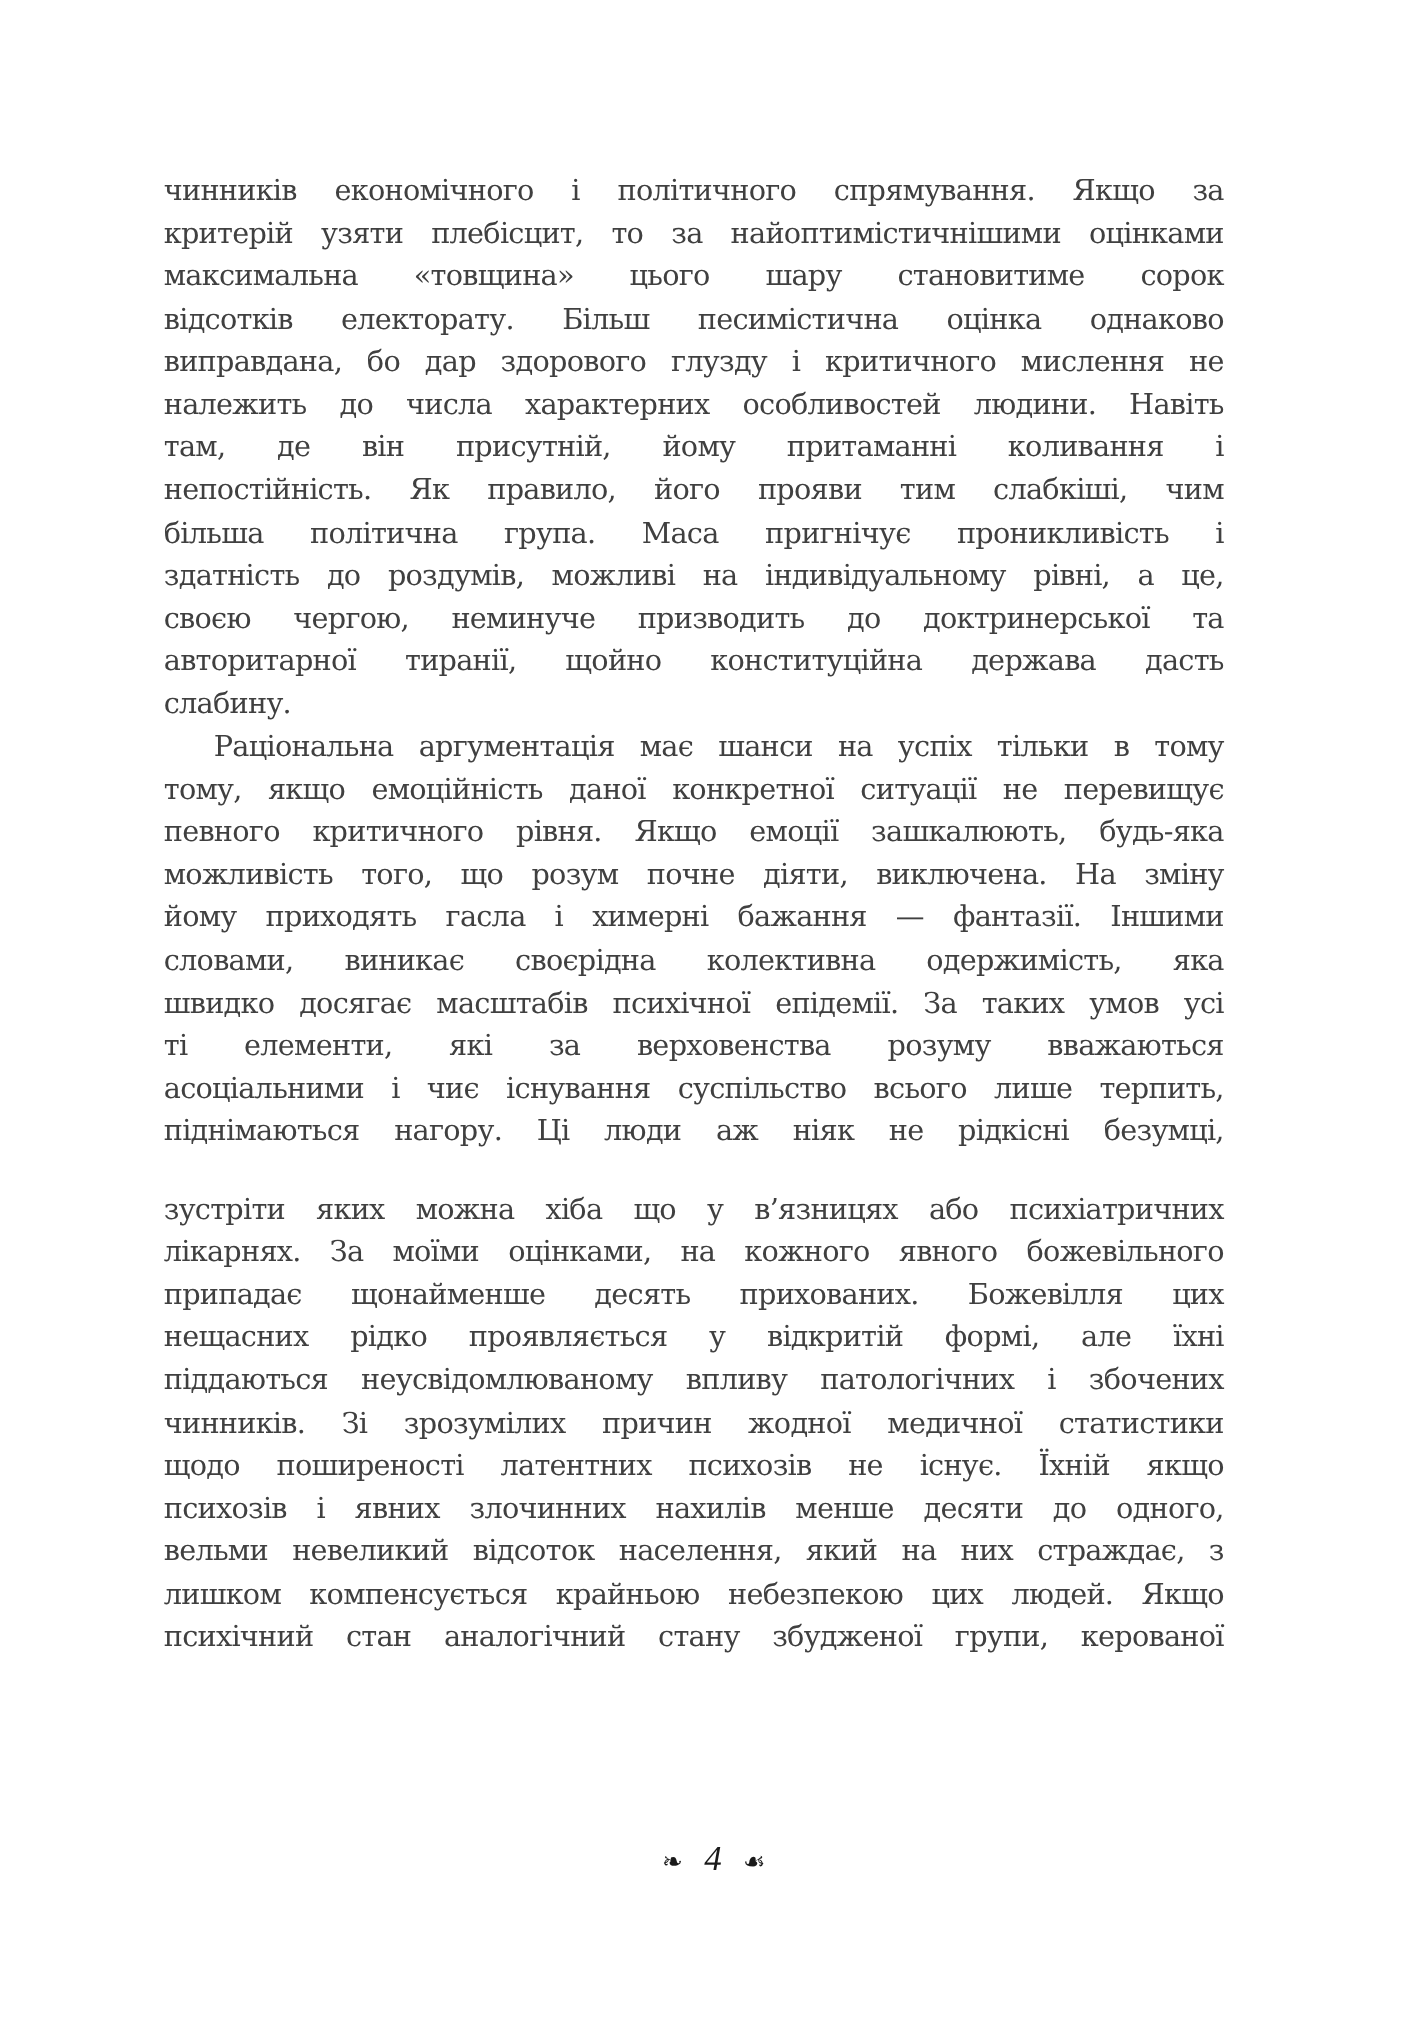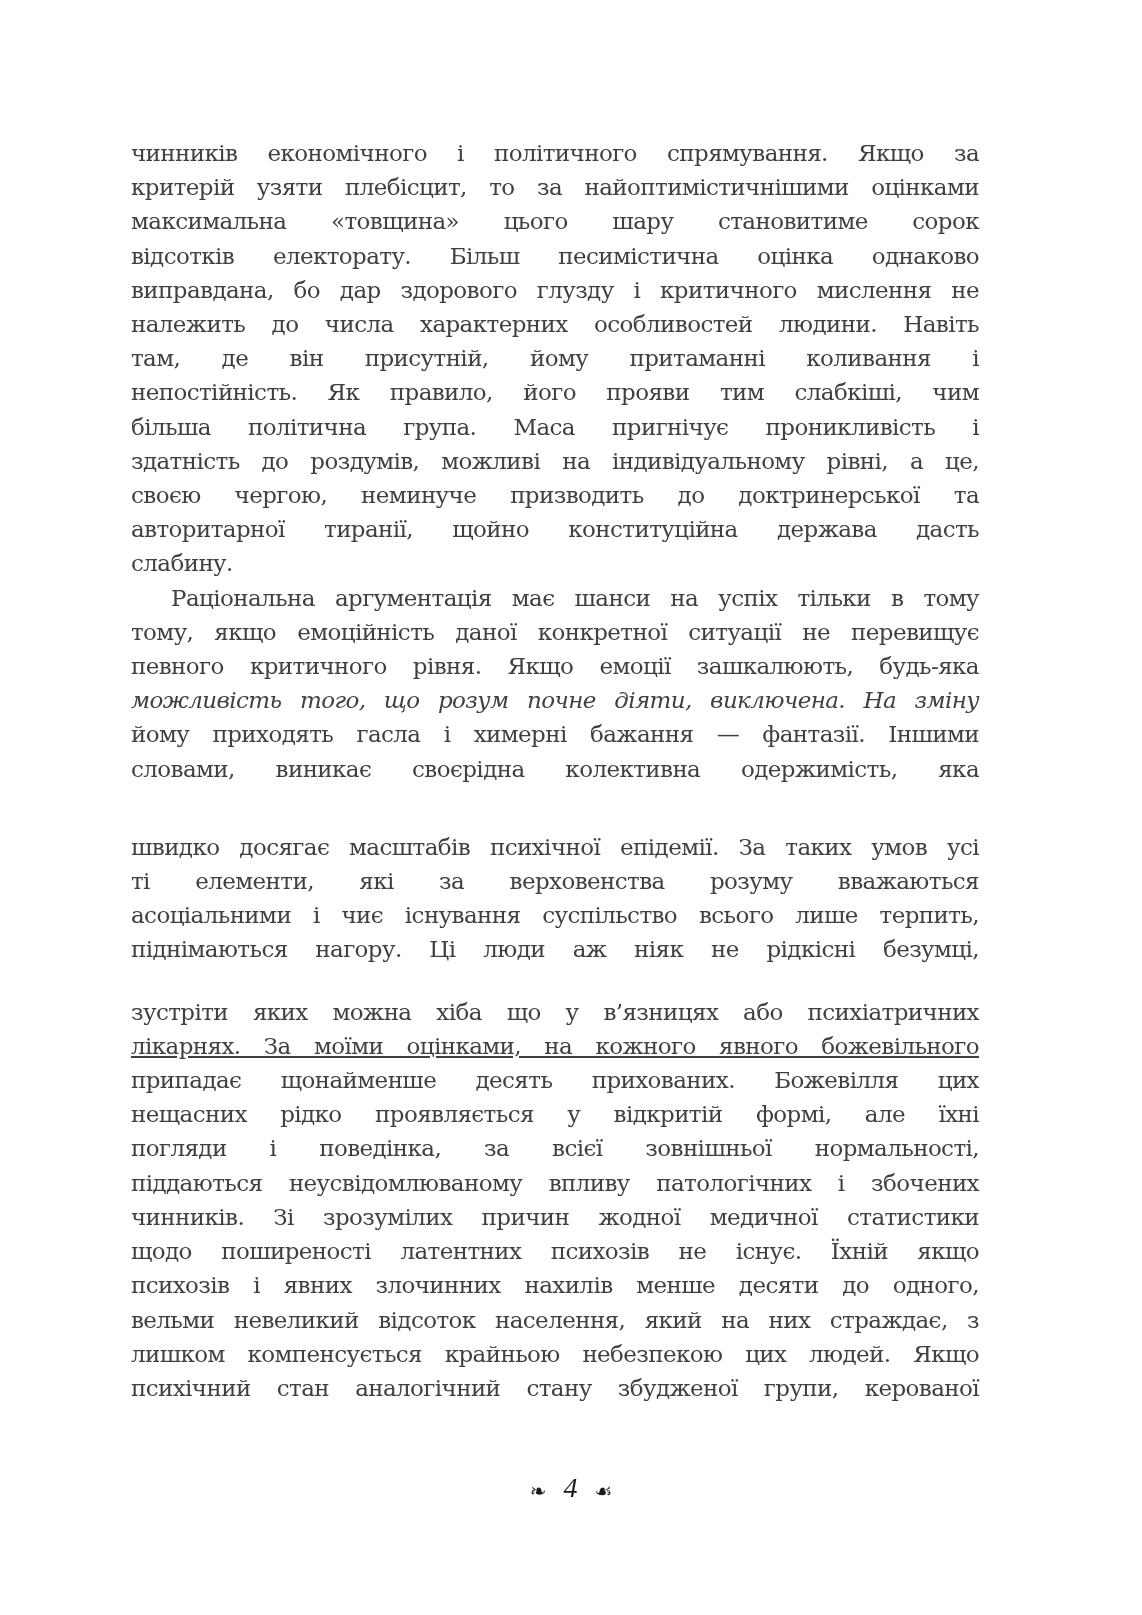--- a/index.html
+++ b/index.html
@@ -76,32 +76,31 @@
       <span class="line" style="word-spacing: 0px;">більша політична група. Маса пригнічує проникливість і</span>
       <span class="line" style="word-spacing: 0px;">здатність до роздумів, можливі на індивідуальному рівні, а це,</span>
       <span class="line" style="word-spacing: 0px;">своєю чергою, неминуче призводить до доктринерської та</span>
       <span class="line" style="word-spacing: 0px;">авторитарної тиранії, щойно конституційна держава дасть</span>
       <span class="line last">слабину.</span>
     </div>
     <div class="para">
       <span class="line indent" style="word-spacing: 0px;">Раціональна аргументація має шанси на успіх тільки в тому</span>
       <span class="line" style="word-spacing: 0px;">тому, якщо емоційність даної конкретної ситуації не перевищує</span>
       <span class="line" style="word-spacing: 0px;">певного критичного рівня. Якщо емоції зашкалюють, будь-яка</span>
-      <span class="line" style="word-spacing: 0px; font-style: italic;">можливість того, що розум почне діяти, виключена. На зміну</span>
+      <span class="line" style="word-spacing: 0px;">можливість того, що розум почне діяти, виключена. На зміну</span>
       <span class="line" style="word-spacing: 0px;">йому приходять гасла і химерні бажання — фантазії. Іншими</span>
       <span class="line" style="word-spacing: 0px;">словами, виникає своєрідна колективна одержимість, яка</span>
-      <span class="line" style="word-spacing: 0px; margin-top: 44px;">швидко досягає масштабів психічної епідемії. За таких умов усі</span>
+      <span class="line" style="word-spacing: 0px;">швидко досягає масштабів психічної епідемії. За таких умов усі</span>
       <span class="line" style="word-spacing: 0px;">ті елементи, які за верховенства розуму вважаються</span>
       <span class="line" style="word-spacing: 0px;">асоціальними і чиє існування суспільство всього лише терпить,</span>
       <span class="line" style="word-spacing: 0px;">піднімаються нагору. Ці люди аж ніяк не рідкісні безумці,</span>
       <span class="line" style="word-spacing: 0px; margin-top: 28px;">зустріти яких можна хіба що у в’язницях або психіатричних</span>
-      <span class="line" style="word-spacing: 0px; text-decoration: underline;">лікарнях. За моїми оцінками, на кожного явного божевільного</span>
+      <span class="line" style="word-spacing: 0px;">лікарнях. За моїми оцінками, на кожного явного божевільного</span>
       <span class="line" style="word-spacing: 0px;">припадає щонайменше десять прихованих. Божевілля цих</span>
       <span class="line" style="word-spacing: 0px;">нещасних рідко проявляється у відкритій формі, але їхні</span>
-      <span class="line" style="word-spacing: 0px;">погляди і поведінка, за всієї зовнішньої нормальності,</span>
       <span class="line" style="word-spacing: 0px;">піддаються неусвідомлюваному впливу патологічних і збочених</span>
       <span class="line" style="word-spacing: 0px;">чинників. Зі зрозумілих причин жодної медичної статистики</span>
       <span class="line" style="word-spacing: 0px;">щодо поширеності латентних психозів не існує. Їхній якщо</span>
       <span class="line" style="word-spacing: 0px;">психозів і явних злочинних нахилів менше десяти до одного,</span>
       <span class="line" style="word-spacing: 0px;">вельми невеликий відсоток населення, який на них страждає, з</span>
       <span class="line" style="word-spacing: 0px;">лишком компенсується крайньою небезпекою цих людей. Якщо</span>
       <span class="line" style="word-spacing: 0px;">психічний стан аналогічний стану збудженої групи, керованої</span>
     </div>
   </div>
 

